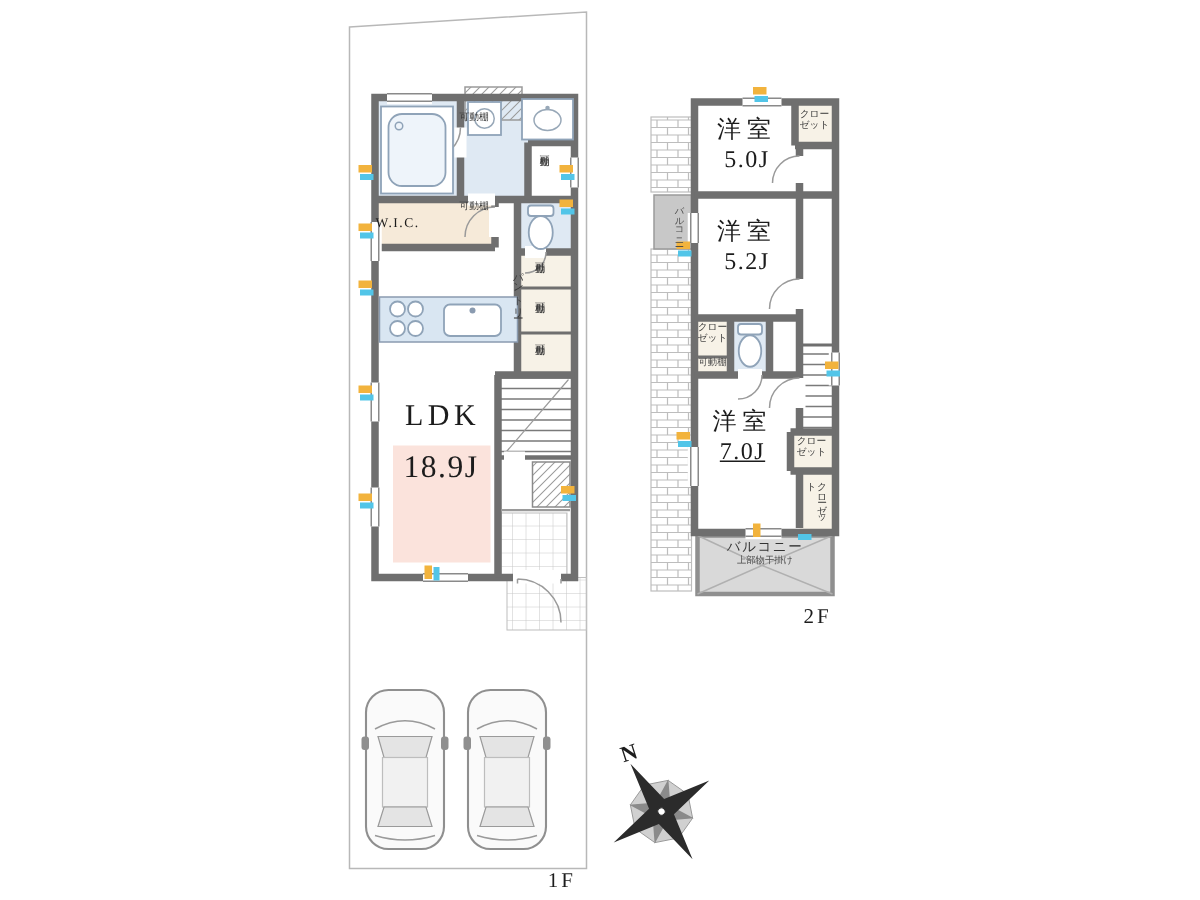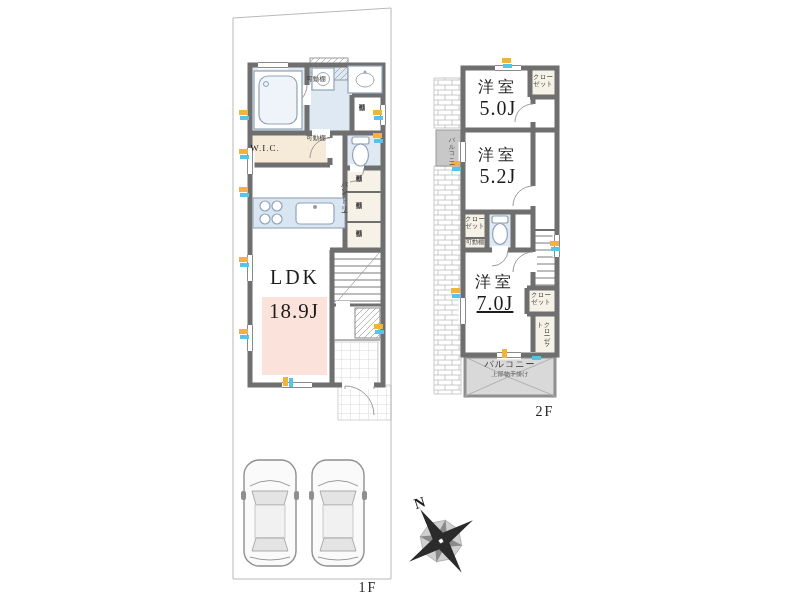--- a/index.html
+++ b/index.html
@@ -7,21 +7,21 @@
          font-family:"Liberation Serif","DejaVu Serif",serif;color:#1c1c1c;}
   #stage svg{position:absolute;left:0;top:0;}
   .lbl{position:absolute;line-height:1.08;white-space:normal;}
   .c{text-align:center;}
   .serif{font-family:"Liberation Serif","DejaVu Serif",serif;}
   .sans{font-family:"Liberation Sans","DejaVu Sans",sans-serif;}
   .v{writing-mode:vertical-rl;text-orientation:upright;letter-spacing:0;}
   .t-big{font-size:20px;letter-spacing:3px;}
   .t-size{font-size:21px;letter-spacing:1px;}
   .t-room{font-size:16px;letter-spacing:4px;font-family:Liberation Serif, serif;}
-  .t-rsize{font-size:20px;letter-spacing:1px;}
+  .t-rsize{font-size:16px;letter-spacing:1px;}
   .t-floor{font-size:14px;letter-spacing:2px;}
   .t-wic{font-size:9px;letter-spacing:1px;}
   .t-tiny{font-size:7px;color:#3a3a3a;}
   .t-micro{font-size:6.5px;color:#3a3a3a;}
   .t-note{font-size:6.2px;color:#4a4a4a;}
   .t-balc{font-size:9px;color:#333;letter-spacing:1px;}
   .t-n{font-size:15px;font-weight:bold;transform:rotate(-18deg);}
   
   .wall{stroke:var(--wall,#6f6f6f);fill:none;}
   .w5{stroke-width:5;} .w3{stroke-width:3;} .w2{stroke-width:2;}
@@ -278,21 +278,21 @@
 <div class="lbl c serif t-big" style="left:262px;top:267px;width:66px;">LDK</div>
 <div class="lbl c serif t-size" style="left:260px;top:300px;width:68px;">18.9J</div>
 <div class="lbl c serif t-wic" style="left:240px;top:144px;width:50px;">W.I.C.</div>
 <div class="lbl c sans t-micro" style="left:298px;top:75px;width:36px;">可動棚</div>
 <div class="lbl sans t-micro v" style="left:354px;top:99px;width:12px;height:32px;">可動棚</div>
 <div class="lbl c sans t-micro" style="left:300px;top:134px;width:32px;">可動棚</div>
 <div class="lbl sans t-tiny v" style="left:336px;top:176px;width:12px;height:48px;">パントリー</div>
 <div class="lbl sans t-micro v" style="left:352px;top:170px;width:11px;height:24px;">可動棚</div>
 <div class="lbl sans t-micro v" style="left:352px;top:197px;width:11px;height:24px;">可動棚</div>
 <div class="lbl sans t-micro v" style="left:352px;top:225px;width:11px;height:24px;">可動棚</div>
-<div class="lbl c serif t-floor" style="left:352px;top:580px;width:32px;">1F</div>
+<div class="lbl c serif t-floor" style="left:352px;top:580px;width:32px;text-align:right;">1F</div>
 
 <div class="lbl c serif t-room" style="left:471px;top:78px;width:54px;">洋室</div>
 <div class="lbl c serif t-rsize" style="left:471px;top:98px;width:54px;">5.0J</div>
 <div class="lbl c serif t-room" style="left:471px;top:146px;width:54px;">洋室</div>
 <div class="lbl c serif t-rsize" style="left:471px;top:166px;width:54px;">5.2J</div>
 <div class="lbl c serif t-room" style="left:468px;top:273px;width:54px;">洋室</div>
 <div class="lbl c serif t-rsize" style="left:468px;top:293px;width:54px;text-decoration:underline;">7.0J</div>
 <div class="lbl c sans t-micro" style="left:531px;top:73px;width:24px;">クローゼット</div>
 <div class="lbl c sans t-micro" style="left:464px;top:215px;width:22px;">クローゼット</div>
 <div class="lbl c sans t-note" style="left:461px;top:239px;width:28px;">可動棚</div>

